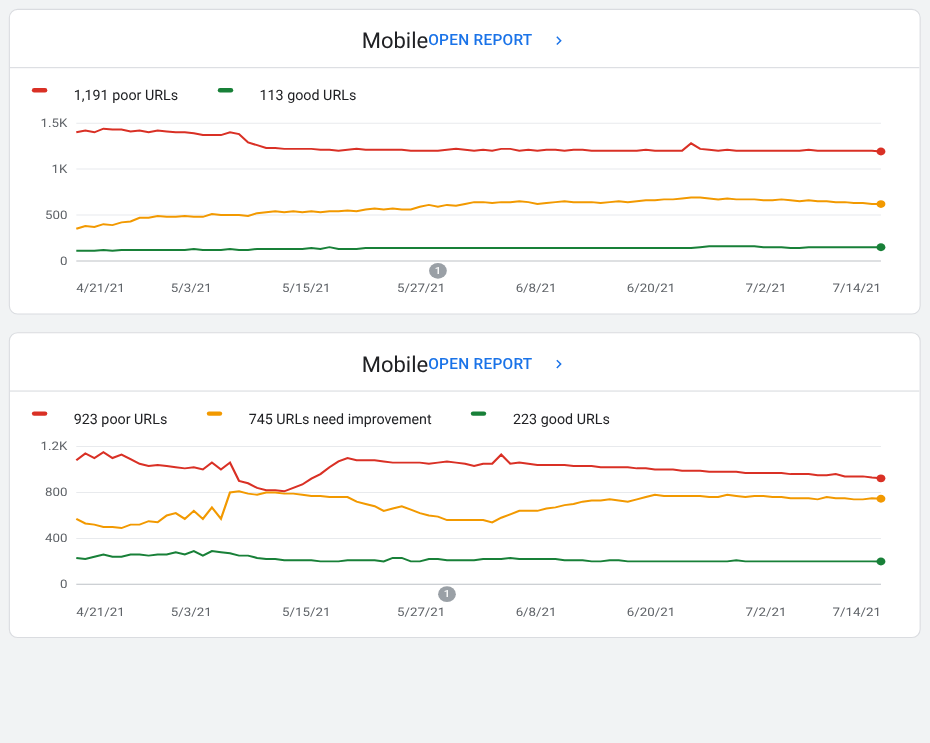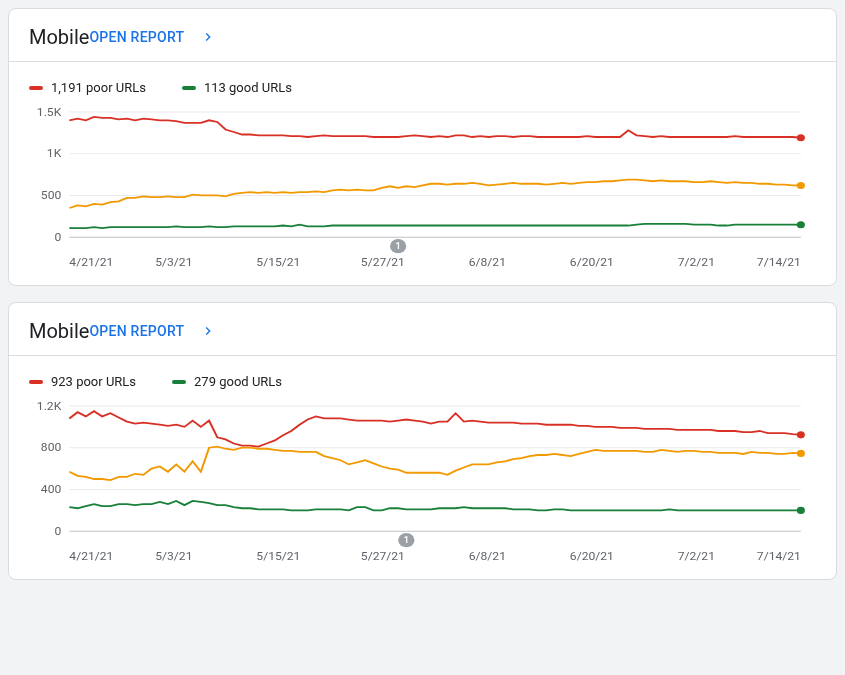--- a/index.html
+++ b/index.html
@@ -15,21 +15,21 @@
     }
     .card {
       background: #fff;
       border: 1px solid #dadce0;
       border-radius: 8px;
       margin-bottom: 16px;
       overflow: hidden;
     }
     .card-header {
       display: flex;
-      justify-content: flex-start;
+      justify-content: center;
       align-items: center;
       padding: 16px 20px 12px 20px;
     }
     .card-title {
       font-size: 20px;
       font-weight: 400;
       color: #202124;
     }
     .open-report {
       font-size: 14px;
@@ -51,22 +51,21 @@
     }
     .legend {
       display: flex;
       gap: 36px;
       padding: 18px 20px 8px 20px;
       font-size: 13px;
       color: #202124;
     }
     .legend-item {
       display: flex;
-      align-items: center;
-      gap: 8px;
+      gap: 24px;
     }
     .legend-swatch {
       width: 14px;
       height: 4px;
       border-radius: 2px;
     }
     .chart-wrap {
       padding: 0 20px 12px 20px;
     }
     .chart {
@@ -177,22 +176,26 @@
         </svg>
     </div>
   </div>
   <div class="divider"></div>
   <div class="legend">
     <div class="legend-item">
       <div class="legend-swatch" style="background:#d93025"></div>
       <span>923 poor URLs</span>
     </div>
     <div class="legend-item">
+      <div class="legend-swatch" style="background:#f29900"></div>
+      <span>745 URLs need improvement</span>
+    </div>
+    <div class="legend-item">
       <div class="legend-swatch" style="background:#188038"></div>
-      <span>279 good URLs</span>
+      <span>223 good URLs</span>
     </div>
   </div>
   <div class="chart-wrap">
     <div class="chart">
       <svg id="chart-desktop" viewBox="0 0 780 190" preserveAspectRatio="none">
           <line x1="40" x2="765" y1="150" y2="150" class="axis-line"></line>
           <text x="32" y="154" text-anchor="end" class="y-label">0</text>
           <line x1="40" x2="765" y1="103.33333333333334" y2="103.33333333333334" class="gridline"></line>
           <text x="32" y="107.33333333333334" text-anchor="end" class="y-label">400</text>
           <line x1="40" x2="765" y1="56.66666666666667" y2="56.66666666666667" class="gridline"></line>

